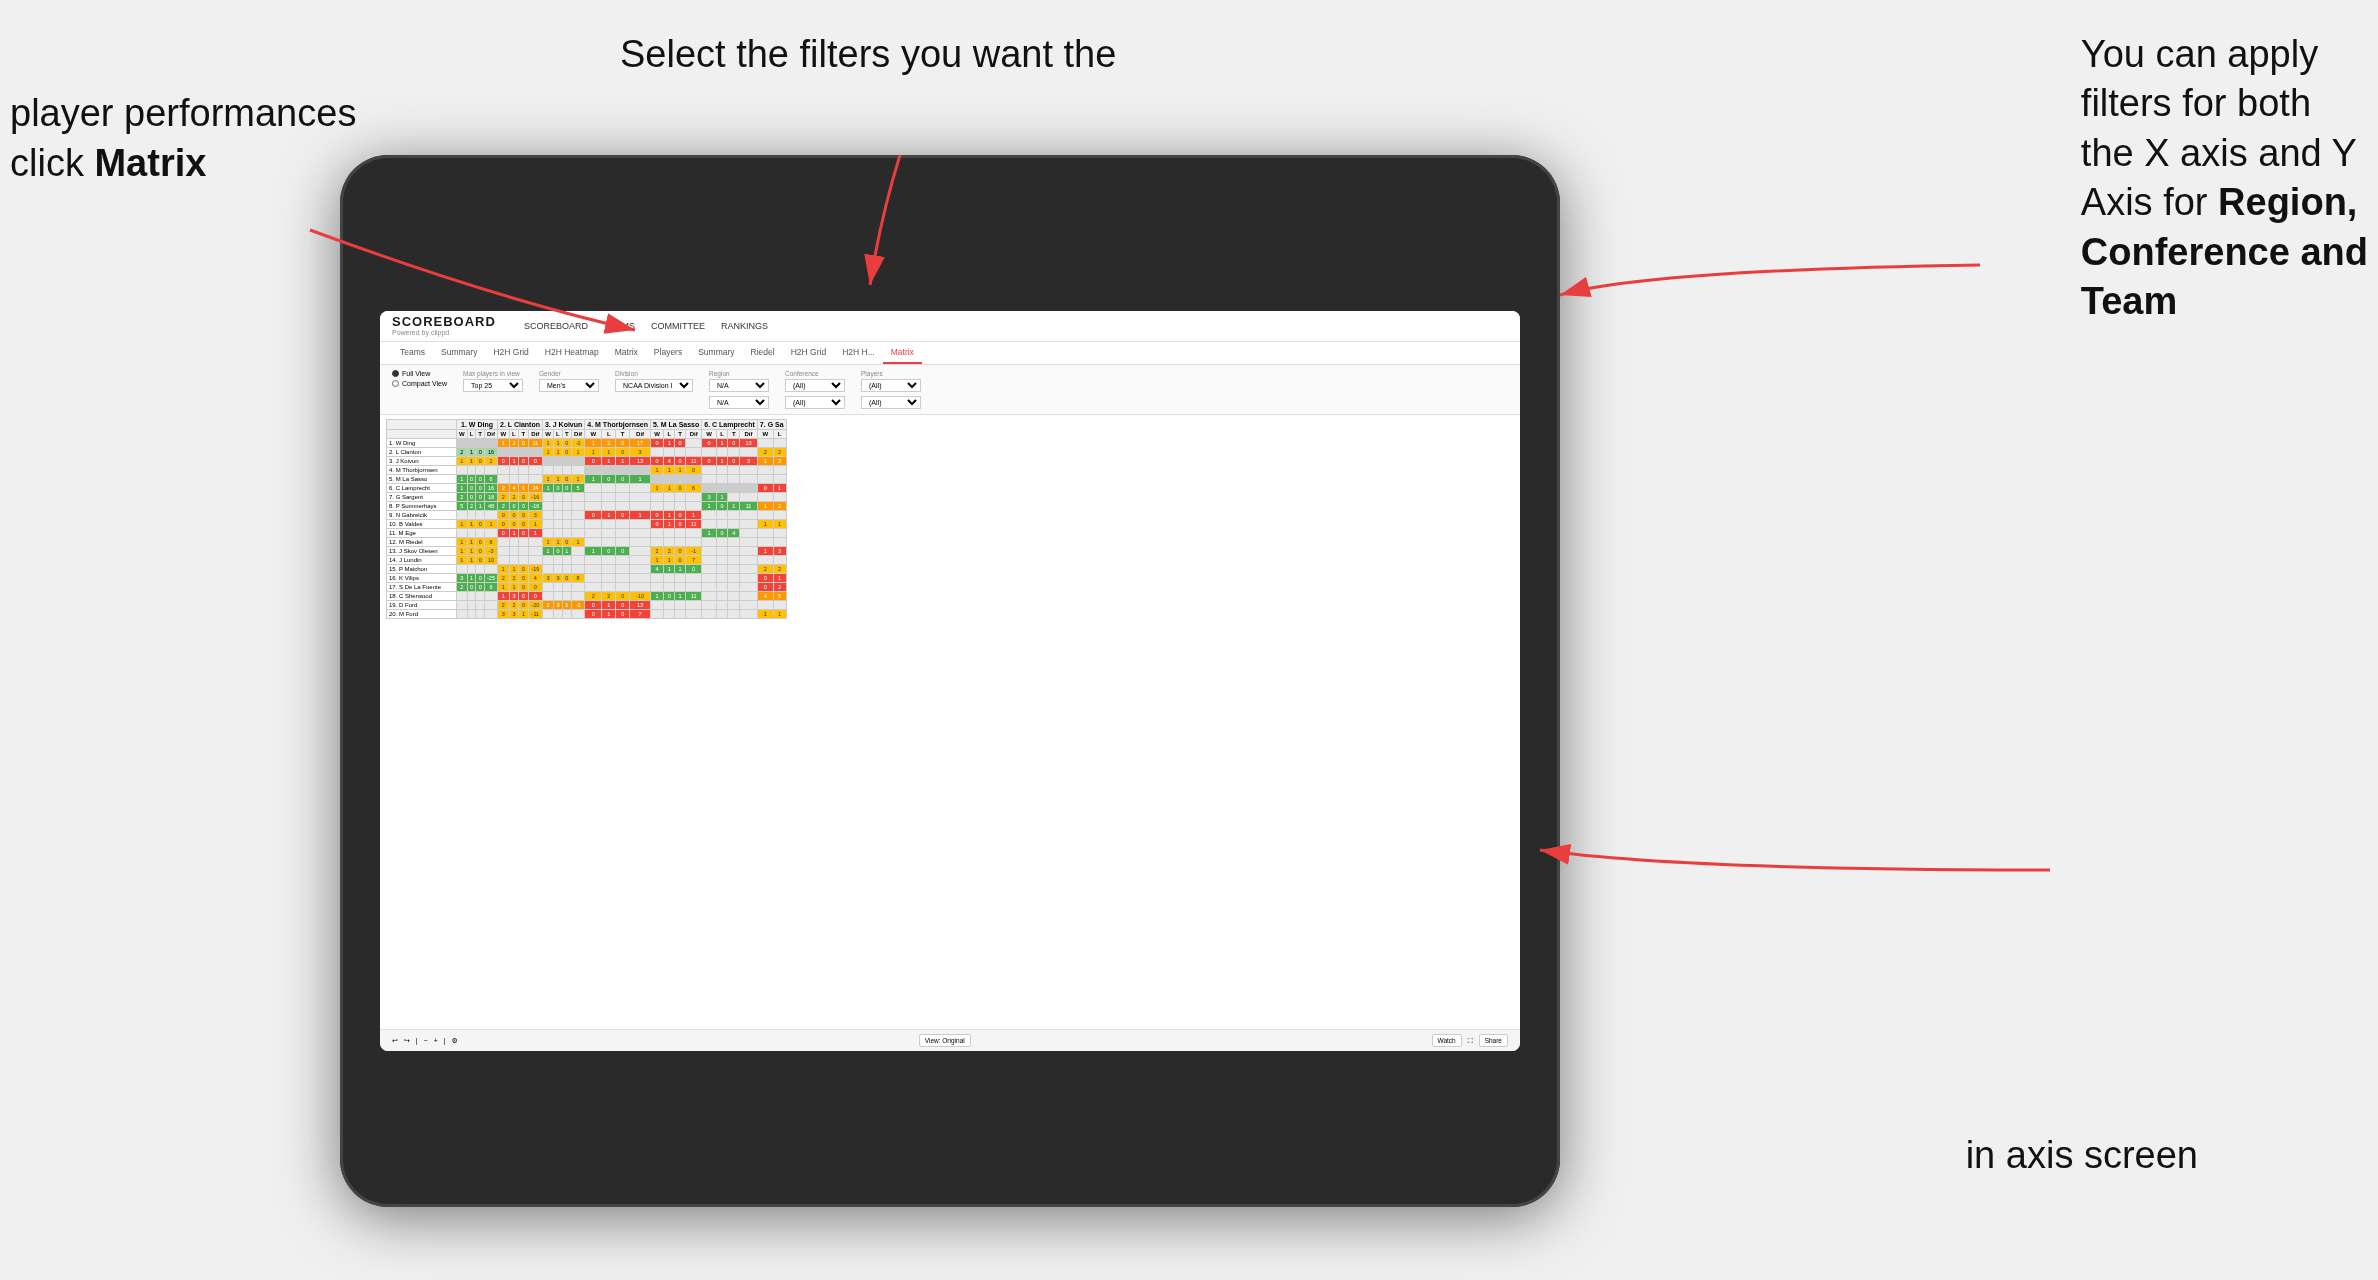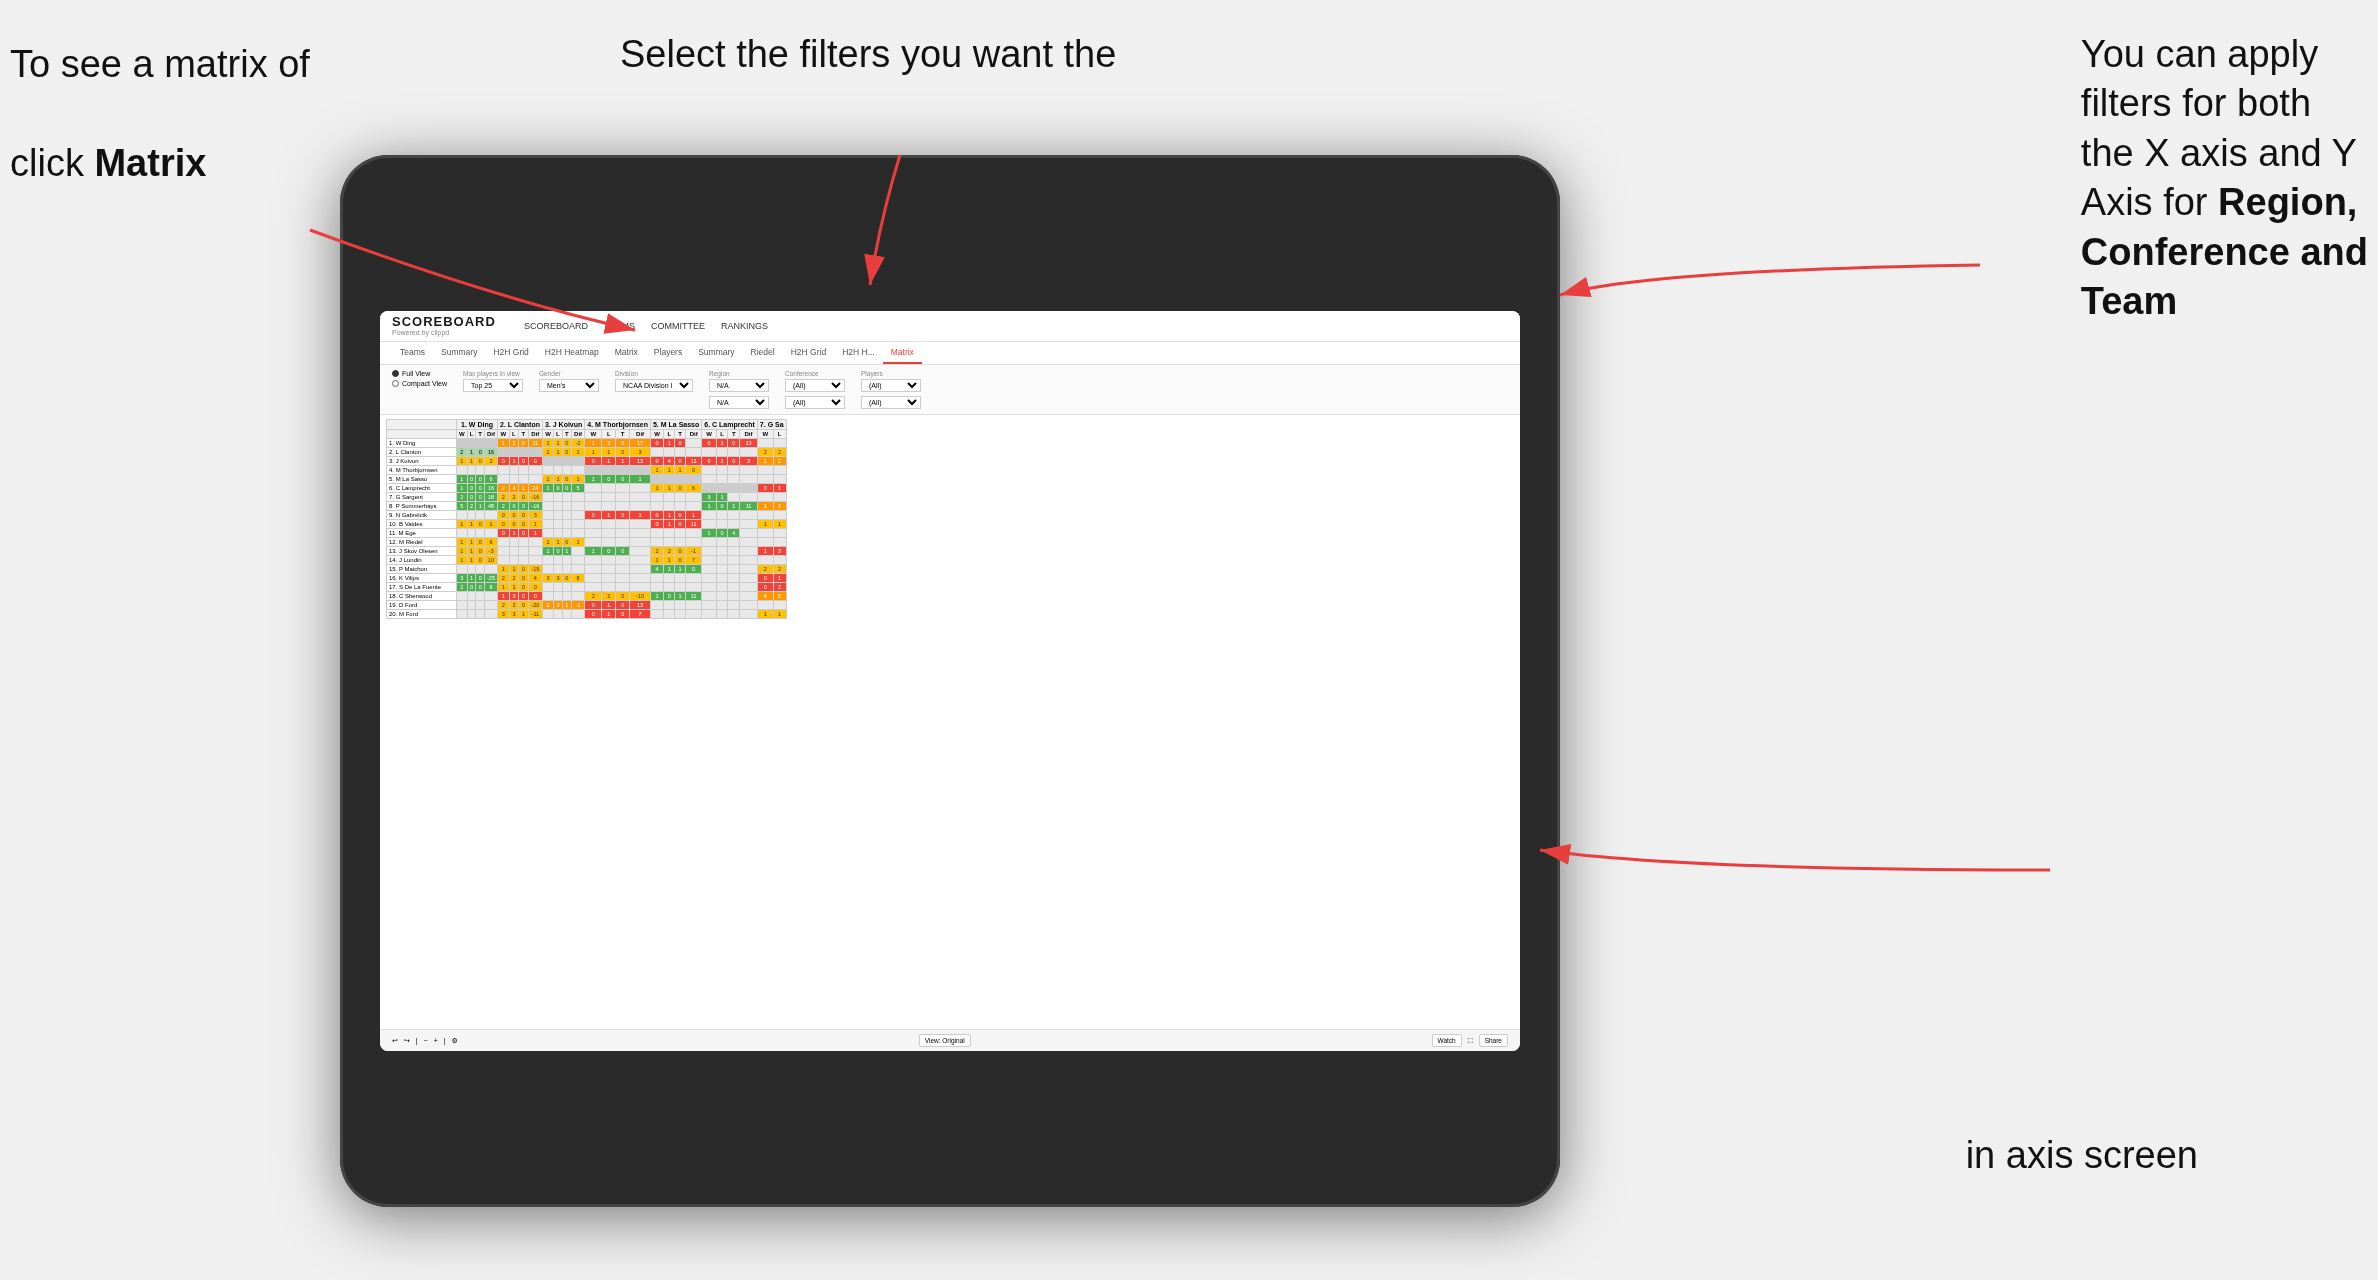--- a/index.html
+++ b/index.html
@@ -990,22 +990,22 @@
           <span>⛶</span>
           <button class="footer-btn">Share</button>
         </div>
       </div>
 
     </div>
   </div>
 </div>
 
 <div class="annotation" style="left:10px; top:40px;">
-  <span>To see a matrix of</span><br>
   <br>
+  <span>player performances</span><br>
   <span>click </span><b>Matrix</b>
 </div>
 
 <div class="annotation" style="left:620px; top:30px; ">
   <span>Select the filters you want the</span><br>
 </div>
 
 <div class="annotation" style="right:10px; top:30px; text-align:left; max-width:400px;">
   <span>You  can apply</span><br>
   <span>filters for both</span><br>

